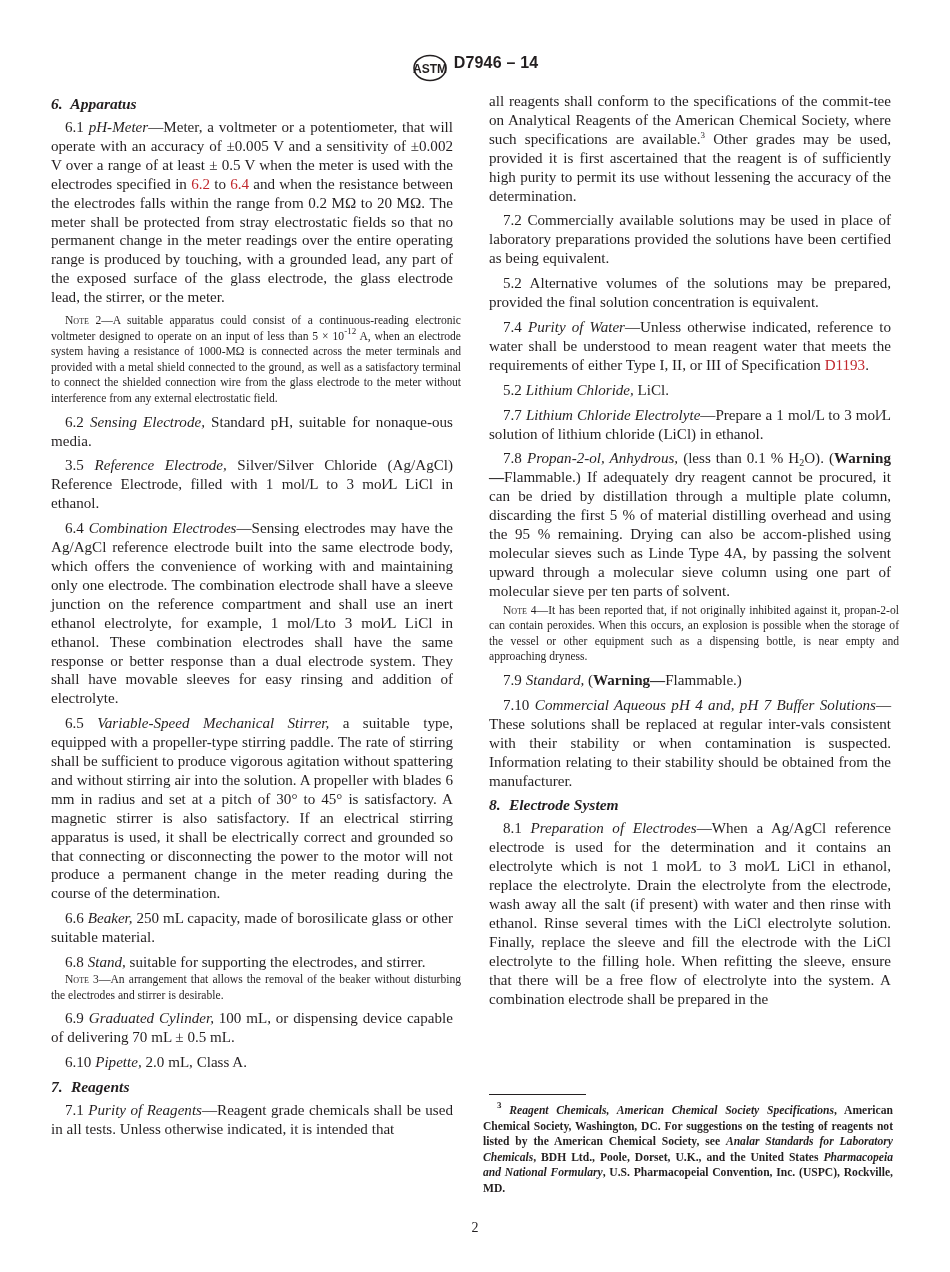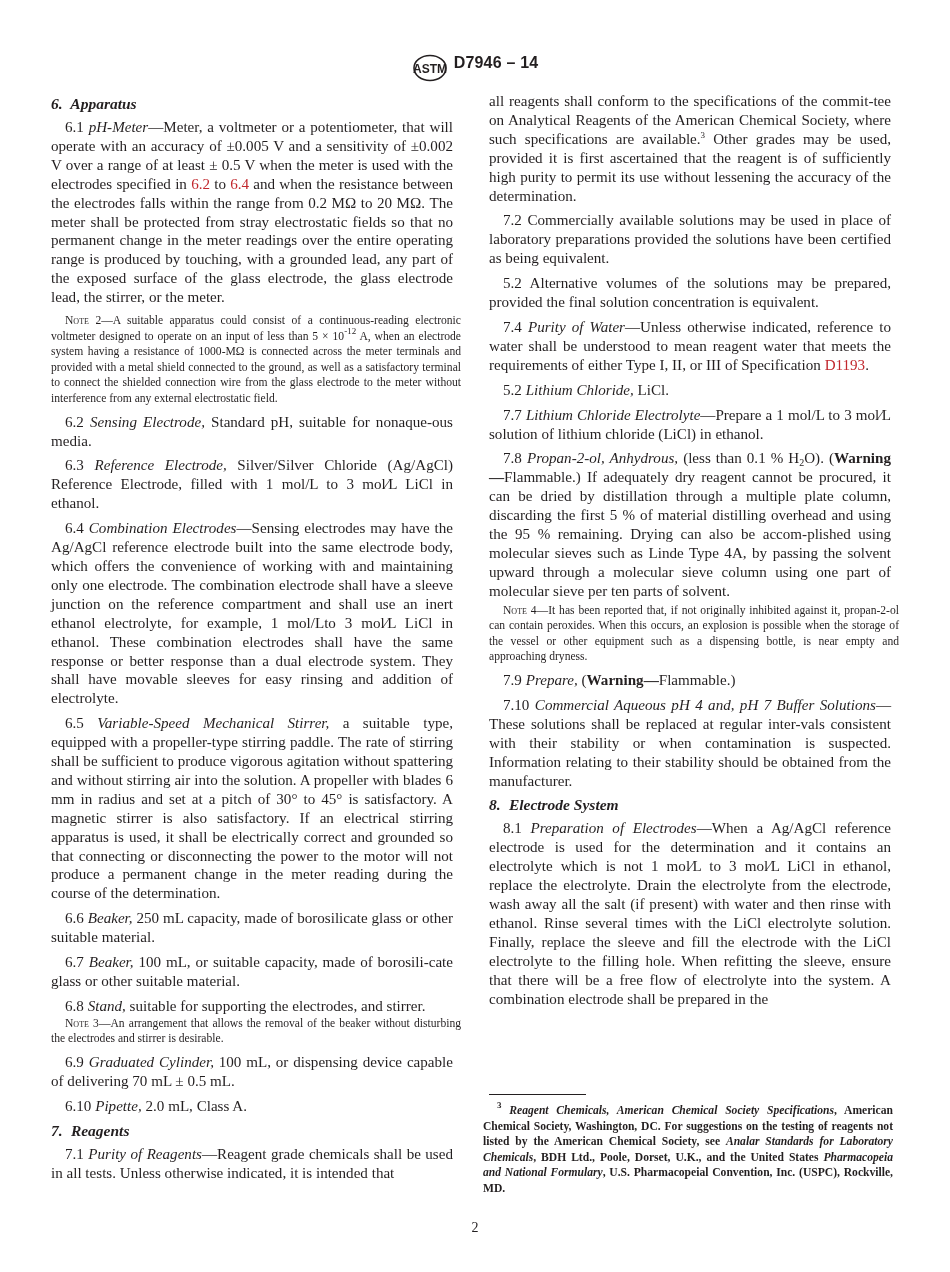--- a/index.html
+++ b/index.html
@@ -39,29 +39,28 @@
 
 <div class="col col-left">
   <div class="h"><span class="h-num">6.</span> <span>Apparatus</span></div>
 
   <p class="p"><span>6.1</span> <i>pH-Meter</i><span>—Meter, a voltmeter or a potentiometer, that will operate with an accuracy of ±0.005 V and a sensitivity of ±0.002 V over a range of at least ± 0.5 V when the meter is used with the electrodes specified in </span><a class="link">6.2</a><span> to </span><a class="link">6.4</a><span> and when the resistance between the electrodes falls within the range from 0.2 MΩ to 20 MΩ. The meter shall be protected from stray electrostatic fields so that no permanent change in the meter readings over the entire operating range is produced by touching, with a grounded lead, any part of the exposed surface of the glass electrode, the glass electrode lead, the stirrer, or the meter.</span></p>
 
   <p class="note"><span class="sc">Note 2</span><span>—A suitable apparatus could consist of a continuous-reading electronic voltmeter designed to operate on an input of less than 5 × 10</span><sup>-12</sup><span> A, when an electrode system having a resistance of 1000-MΩ is connected across the meter terminals and provided with a metal shield connected to the ground, as well as a satisfactory terminal to connect the shielded connection wire from the glass electrode to the meter without interference from any external electrostatic field.</span></p>
 
   <p class="p"><span>6.2</span> <i>Sensing Electrode,</i><span> Standard pH, suitable for nonaque-ous media.</span></p>
 
-  <p class="p"><span>6.3</span> <i>Reference Electrode,</i><span> Silver/Silver Chloride (Ag/AgCl) Reference Electrode, filled with 1 mol/L to 3 mol⁄L LiCl in ethanol.</span></p>
+  <p class="p"><span>3.5</span> <i>Reference Electrode,</i><span> Silver/Silver Chloride (Ag/AgCl) Reference Electrode, filled with 1 mol/L to 3 mol⁄L LiCl in ethanol.</span></p>
 
   <p class="p"><span>6.4</span> <i>Combination Electrodes</i><span>—Sensing electrodes may have the Ag/AgCl reference electrode built into the same electrode body, which offers the convenience of working with and maintaining only one electrode. The combination electrode shall have a sleeve junction on the reference compartment and shall use an inert ethanol electrolyte, for example, 1 mol/Lto 3 mol⁄L LiCl in ethanol. These combination electrodes shall have the same response or better response than a dual electrode system. They shall have movable sleeves for easy rinsing and addition of electrolyte.</span></p>
 
   <p class="p"><span>6.5</span> <i>Variable-Speed Mechanical Stirrer,</i><span> a suitable type, equipped with a propeller-type stirring paddle. The rate of stirring shall be sufficient to produce vigorous agitation without spattering and without stirring air into the solution. A propeller with blades 6 mm in radius and set at a pitch of 30° to 45° is satisfactory. A magnetic stirrer is also satisfactory. If an electrical stirring apparatus is used, it shall be electrically correct and grounded so that connecting or disconnecting the power to the motor will not produce a permanent change in the meter reading during the course of the determination.</span></p>
 
   <p class="p"><span>6.6</span> <i>Beaker,</i><span> 250 mL capacity, made of borosilicate glass or other suitable material.</span></p>
 
-  <p class="p"><span>6.7</span> <i>Beaker,</i><span> 100 mL, or suitable capacity, made of borosili-cate glass or other suitable material.</span></p>
 
   <p class="p" style="margin-bottom:0"><span>6.8</span> <i>Stand</i><span>, suitable for supporting the electrodes, and stirrer.</span></p>
 
   <p class="note"><span class="sc">Note 3</span><span>—An arrangement that allows the removal of the beaker without disturbing the electrodes and stirrer is desirable.</span></p>
 
   <p class="p"><span>6.9</span> <i>Graduated Cylinder,</i><span> 100 mL, or dispensing device capable of delivering 70 mL ± 0.5 mL.</span></p>
 
   <p class="p"><span>6.10</span> <i>Pipette,</i><span> 2.0 mL, Class A.</span></p>
 
   <div class="h"><span class="h-num">7.</span> <span>Reagents</span></div>
@@ -80,21 +79,21 @@
 
 
   <p class="p"><span>5.2</span> <i>Lithium Chloride,</i><span> LiCl.</span></p>
 
   <p class="p"><span>7.7</span> <i>Lithium Chloride Electrolyte</i><span>—Prepare a 1 mol/L to 3 mol⁄L solution of lithium chloride (LiCl) in ethanol.</span></p>
 
   <p class="p" style="margin-bottom:2px"><span>7.8</span> <i>Propan-2-ol, Anhydrous,</i><span> (less than 0.1 % H</span><sub>2</sub><span>O). (</span><b>Warning—</b><span>Flammable.) If adequately dry reagent cannot be procured, it can be dried by distillation through a multiple plate column, discarding the first 5 % of material distilling overhead and using the 95 % remaining. Drying can also be accom-plished using molecular sieves such as Linde Type 4A, by passing the solvent upward through a molecular sieve column using one part of molecular sieve per ten parts of solvent.</span></p>
 
   <p class="note"><span class="sc">Note 4</span><span>—It has been reported that, if not originally inhibited against it, propan-2-ol can contain peroxides. When this occurs, an explosion is possible when the storage of the vessel or other equipment such as a dispensing bottle, is near empty and approaching dryness.</span></p>
 
-  <p class="p"><span>7.9</span> <i>Prepare,</i><span> (</span><b>Warning—</b><span>Flammable.)</span></p>
+  <p class="p"><span>7.9</span> <i>Standard,</i><span> (</span><b>Warning—</b><span>Flammable.)</span></p>
 
   <p class="p"><span>7.10</span> <i>Commercial Aqueous pH 4 and, pH 7 Buffer Solutions</i><span>—These solutions shall be replaced at regular inter-vals consistent with their stability or when contamination is suspected. Information relating to their stability should be obtained from the manufacturer.</span></p>
 
   <div class="h" style=""><span class="h-num">8.</span> <span>Electrode System</span></div>
 
   <p class="p"><span>8.1</span> <i>Preparation of Electrodes</i><span>—When a Ag/AgCl reference electrode is used for the determination and it contains an electrolyte which is not 1 mol⁄L to 3 mol⁄L LiCl in ethanol, replace the electrolyte. Drain the electrolyte from the electrode, wash away all the salt (if present) with water and then rinse with ethanol. Rinse several times with the LiCl electrolyte solution. Finally, replace the sleeve and fill the electrode with the LiCl electrolyte to the filling hole. When refitting the sleeve, ensure that there will be a free flow of electrolyte into the system. A combination electrode shall be prepared in the</span></p>
 </div>
 
 <div class="fn-rule"></div>
 <div class="footnote"><sup>3</sup> <i>Reagent Chemicals, American Chemical Society Specifications</i><span>, American Chemical Society, Washington, DC. For suggestions on the testing of reagents not listed by the American Chemical Society, see </span><i>Analar Standards for Laboratory Chemicals</i><span>, BDH Ltd., Poole, Dorset, U.K., and the United States </span><i>Pharmacopeia and National Formulary</i><span>, U.S. Pharmacopeial Convention, Inc. (USPC), Rockville, MD.</span></div>

